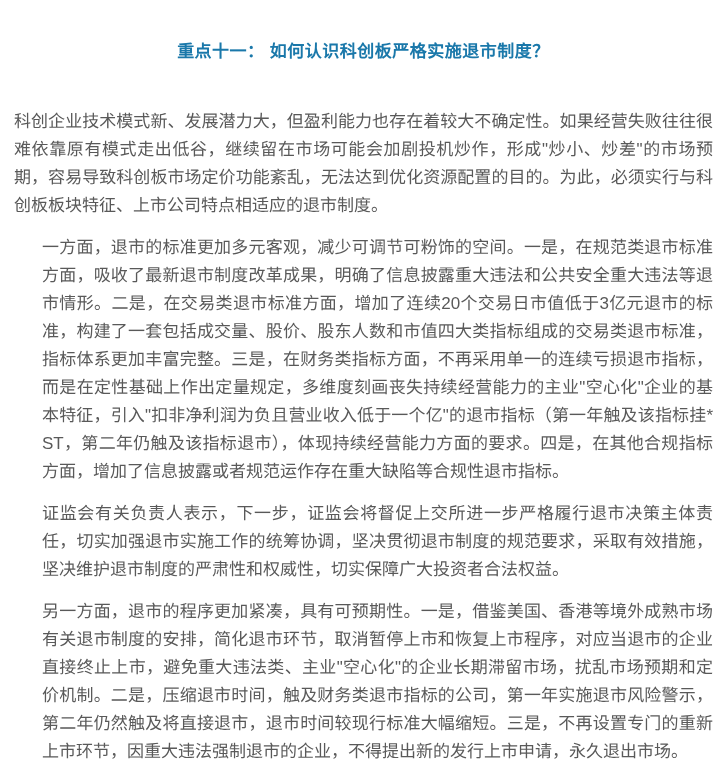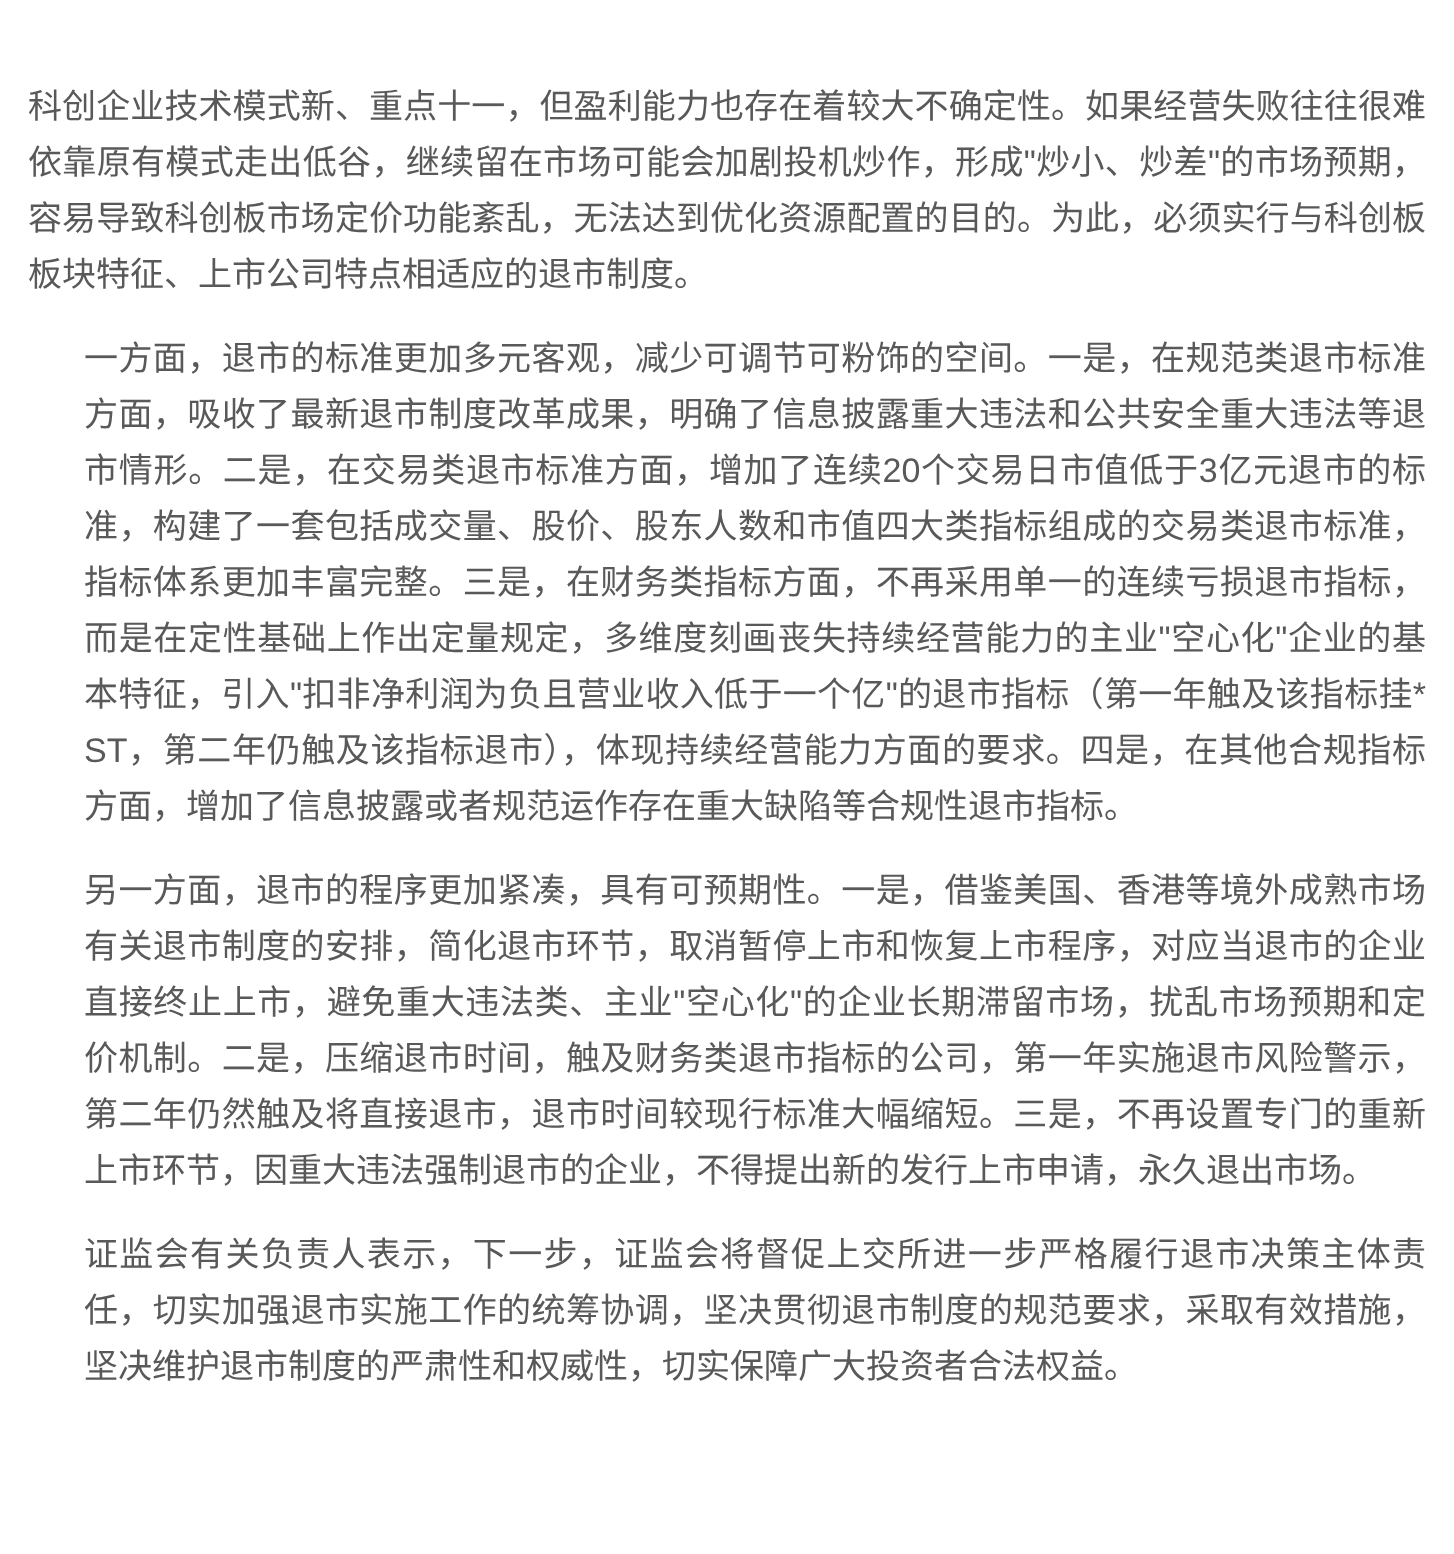--- a/index.html
+++ b/index.html
@@ -39,21 +39,22 @@
   }
   .para + .para {
     margin-top: 14px;
     margin-left: 28px;
   }
 </style>
 </head>
 <body>
 
 <main class="article">
+  <h1 class="title">重点十一： 如何认识科创板严格实施退市制度？</h1>
 
-  <p class="para">科创企业技术模式新、重点十一，但盈利能力也存在着较大不确定性。如果经营失败往往很难依靠原有模式走出低谷，继续留在市场可能会加剧投机炒作，形成"炒小、炒差"的市场预期，容易导致科创板市场定价功能紊乱，无法达到优化资源配置的目的。为此，必须实行与科创板板块特征、上市公司特点相适应的退市制度。</p>
+  <p class="para">科创企业技术模式新、发展潜力大，但盈利能力也存在着较大不确定性。如果经营失败往往很难依靠原有模式走出低谷，继续留在市场可能会加剧投机炒作，形成"炒小、炒差"的市场预期，容易导致科创板市场定价功能紊乱，无法达到优化资源配置的目的。为此，必须实行与科创板板块特征、上市公司特点相适应的退市制度。</p>
 
   <p class="para">一方面，退市的标准更加多元客观，减少可调节可粉饰的空间。一是，在规范类退市标准方面，吸收了最新退市制度改革成果，明确了信息披露重大违法和公共安全重大违法等退市情形。二是，在交易类退市标准方面，增加了连续20个交易日市值低于3亿元退市的标准，构建了一套包括成交量、股价、股东人数和市值四大类指标组成的交易类退市标准，指标体系更加丰富完整。三是，在财务类指标方面，不再采用单一的连续亏损退市指标，而是在定性基础上作出定量规定，多维度刻画丧失持续经营能力的主业"空心化"企业的基本特征，引入"扣非净利润为负且营业收入低于一个亿"的退市指标（第一年触及该指标挂*ST，第二年仍触及该指标退市），体现持续经营能力方面的要求。四是，在其他合规指标方面，增加了信息披露或者规范运作存在重大缺陷等合规性退市指标。</p>
 
+  <p class="para">证监会有关负责人表示，下一步，证监会将督促上交所进一步严格履行退市决策主体责任，切实加强退市实施工作的统筹协调，坚决贯彻退市制度的规范要求，采取有效措施，坚决维护退市制度的严肃性和权威性，切实保障广大投资者合法权益。</p>
+
   <p class="para">另一方面，退市的程序更加紧凑，具有可预期性。一是，借鉴美国、香港等境外成熟市场有关退市制度的安排，简化退市环节，取消暂停上市和恢复上市程序，对应当退市的企业直接终止上市，避免重大违法类、主业"空心化"的企业长期滞留市场，扰乱市场预期和定价机制。二是，压缩退市时间，触及财务类退市指标的公司，第一年实施退市风险警示，第二年仍然触及将直接退市，退市时间较现行标准大幅缩短。三是，不再设置专门的重新上市环节，因重大违法强制退市的企业，不得提出新的发行上市申请，永久退出市场。</p>
-
-  <p class="para">证监会有关负责人表示，下一步，证监会将督促上交所进一步严格履行退市决策主体责任，切实加强退市实施工作的统筹协调，坚决贯彻退市制度的规范要求，采取有效措施，坚决维护退市制度的严肃性和权威性，切实保障广大投资者合法权益。</p>
 </main>
 
 </body></html>

